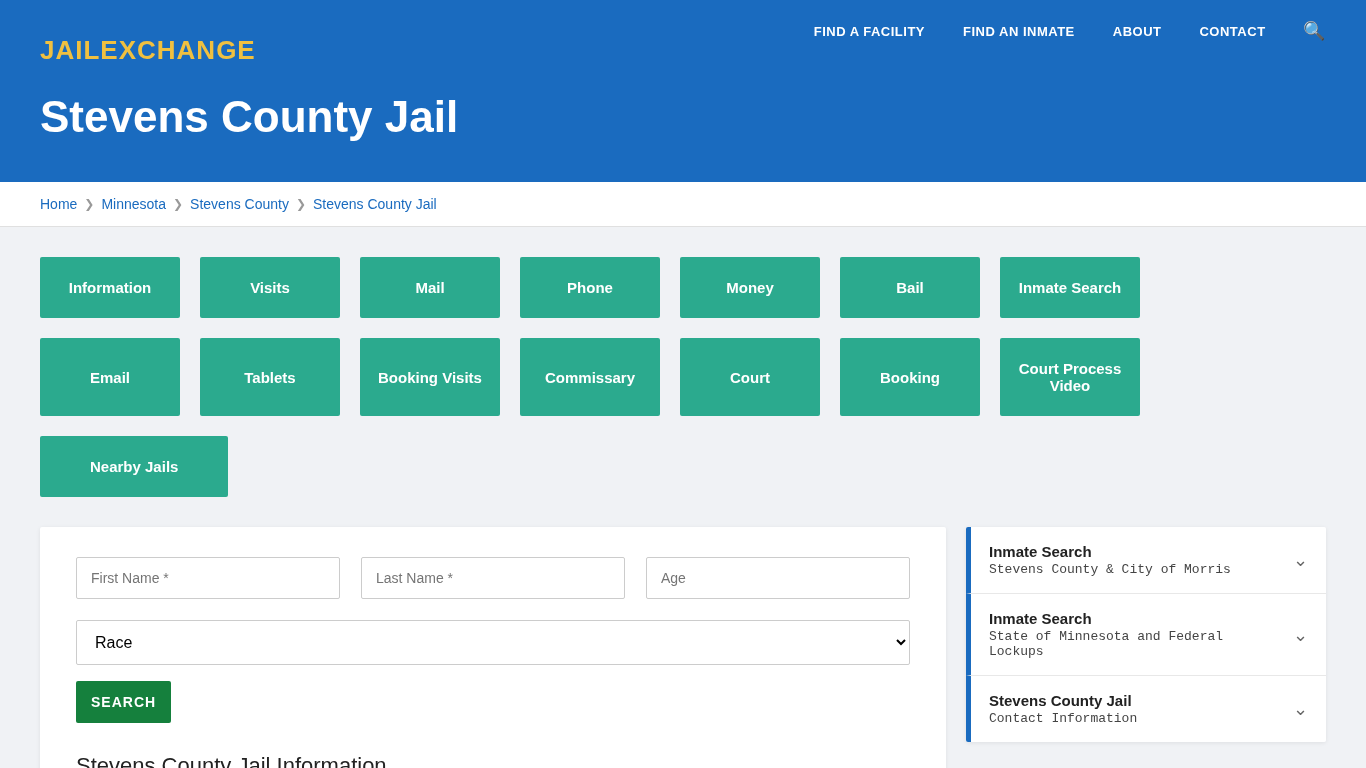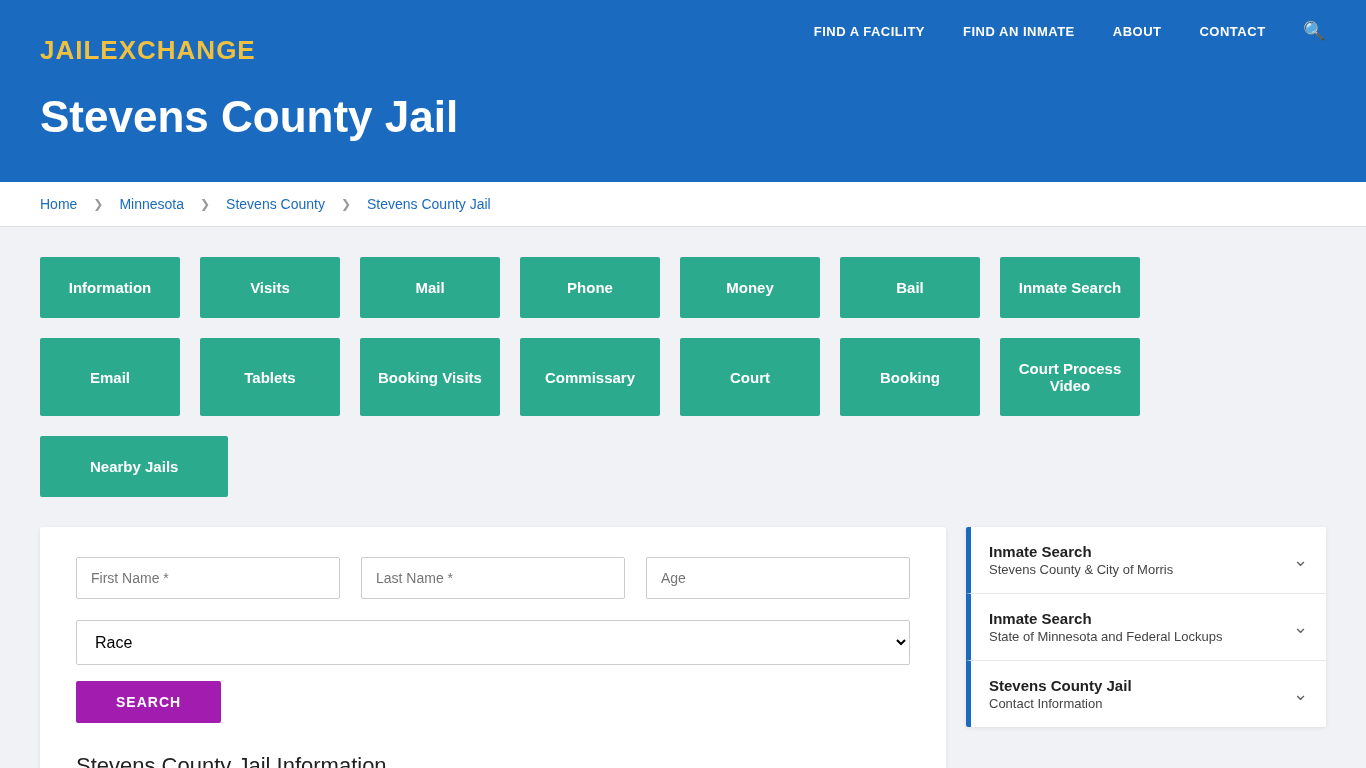--- a/index.html
+++ b/index.html
@@ -42,21 +42,21 @@
       font-size: 44px;
       font-weight: 900;
     }
 
     
     .breadcrumb {
       background: white;
       padding: 14px 40px;
       display: flex;
       align-items: center;
-      gap: 16px;
+      gap: 7px;
       font-size: 14px;
       border-bottom: 1px solid #e0e0e0;
     }
     .breadcrumb a { color: #1a6bbf; text-decoration: none; }
     .breadcrumb .sep { color: #999; font-size: 12px; }
 
     
     .main-area {
       background: #f0f2f5;
       padding: 30px 40px;
@@ -142,24 +142,24 @@
     .search-fields select {
       flex: 1 1 140px;
       padding: 12px 14px;
       border: 1px solid #ccc;
       font-size: 16px;
       border-radius: 2px;
       background: white;
       outline: none;
     }
     .search-btn {
-      background: #a21caf;
+      background: #15803d;
       color: white;
       border: none;
-      padding: 13px 40px;
+      padding: 13px 15px;
       font-size: 14px;
       font-weight: 700;
       letter-spacing: 1px;
       cursor: pointer;
       border-radius: 2px;
       text-transform: uppercase;
     }
 
     
     .info-heading {
@@ -193,20 +193,21 @@
     .sidebar-item-text {}
     .sidebar-item-title {
       font-size: 15px;
       font-weight: 700;
       color: #222;
     }
     .sidebar-item-sub {
       font-size: 13px;
       color: #444;
       margin-top: 2px;
+      font-family: Liberation Mono, monospace;
     }
     .chevron {
       font-size: 18px;
       color: #666;
       margin-left: 12px;
     }
   </style>
 </head>
 <body>
 

